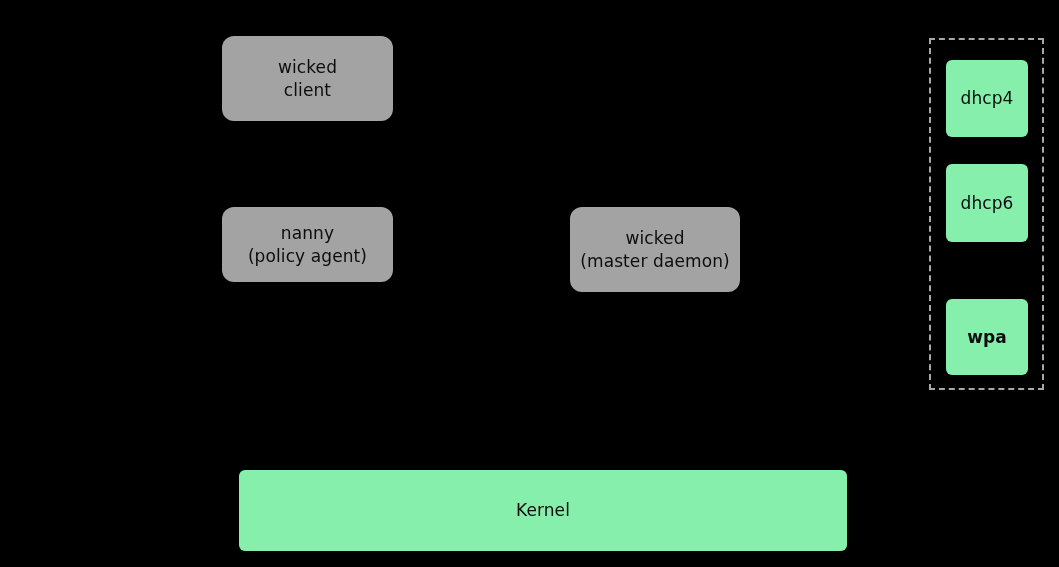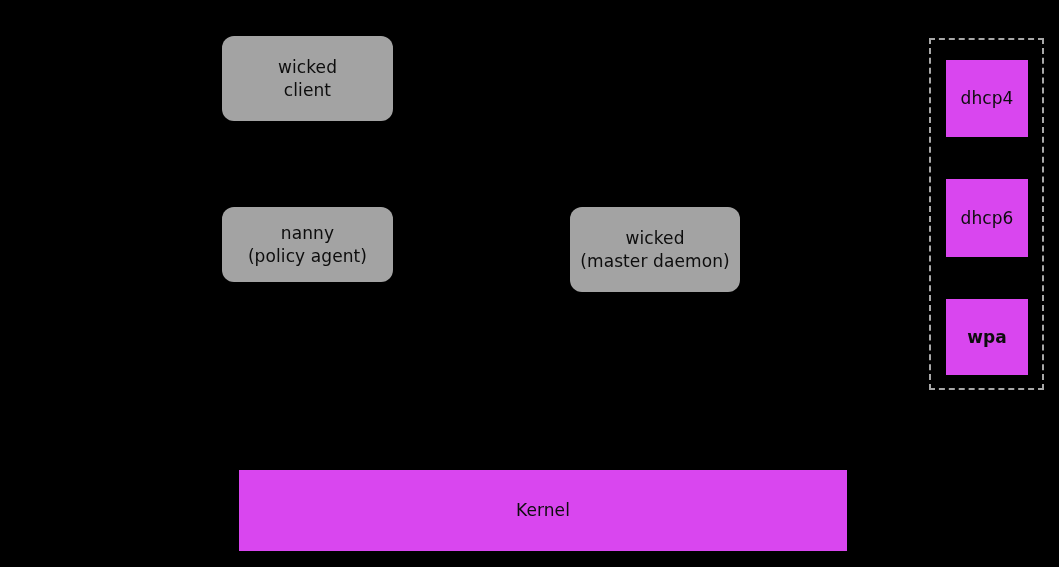--- a/index.html
+++ b/index.html
@@ -29,22 +29,22 @@
     font-size: 17px;
     line-height: 1.35;
     letter-spacing: 0.1px;
     white-space: pre-line;
   }
   .node-blue {
     background: #a3a3a3;
     border-radius: 12px;
   }
   .node-gray {
-    background: #d946ef;
-    border-radius: 0;
+    background: #86efac;
+    border-radius: 6px;
   }
   .node-label {
     display: block;
     white-space: pre-line;
     pointer-events: none;
   }
 
   
   .group-dashed {
     position: absolute;
@@ -93,21 +93,21 @@
 
   <div class="node node-blue" style="left:570px; top:207px; width:170px; height:85px;">
     <span class="node-label">wicked
 (master daemon)</span>
   </div>
 
   <div class="node node-gray" style="left:946px; top:60px; width:82px; height:77px;">
     <span class="node-label">dhcp4</span>
   </div>
 
-  <div class="node node-gray" style="left:946px; top:179px; width:82px; height:78px;">
+  <div class="node node-gray" style="left:946px; top:164px; width:82px; height:78px;">
     <span class="node-label">dhcp6</span>
   </div>
 
   <div class="node node-gray" style="left:946px; top:299px; width:82px; height:76px;font-weight:bold;">
     <span class="node-label">wpa</span>
   </div>
 
   <div class="node node-gray" style="left:239px; top:470px; width:608px; height:81px;">
     <span class="node-label">Kernel</span>
   </div>

